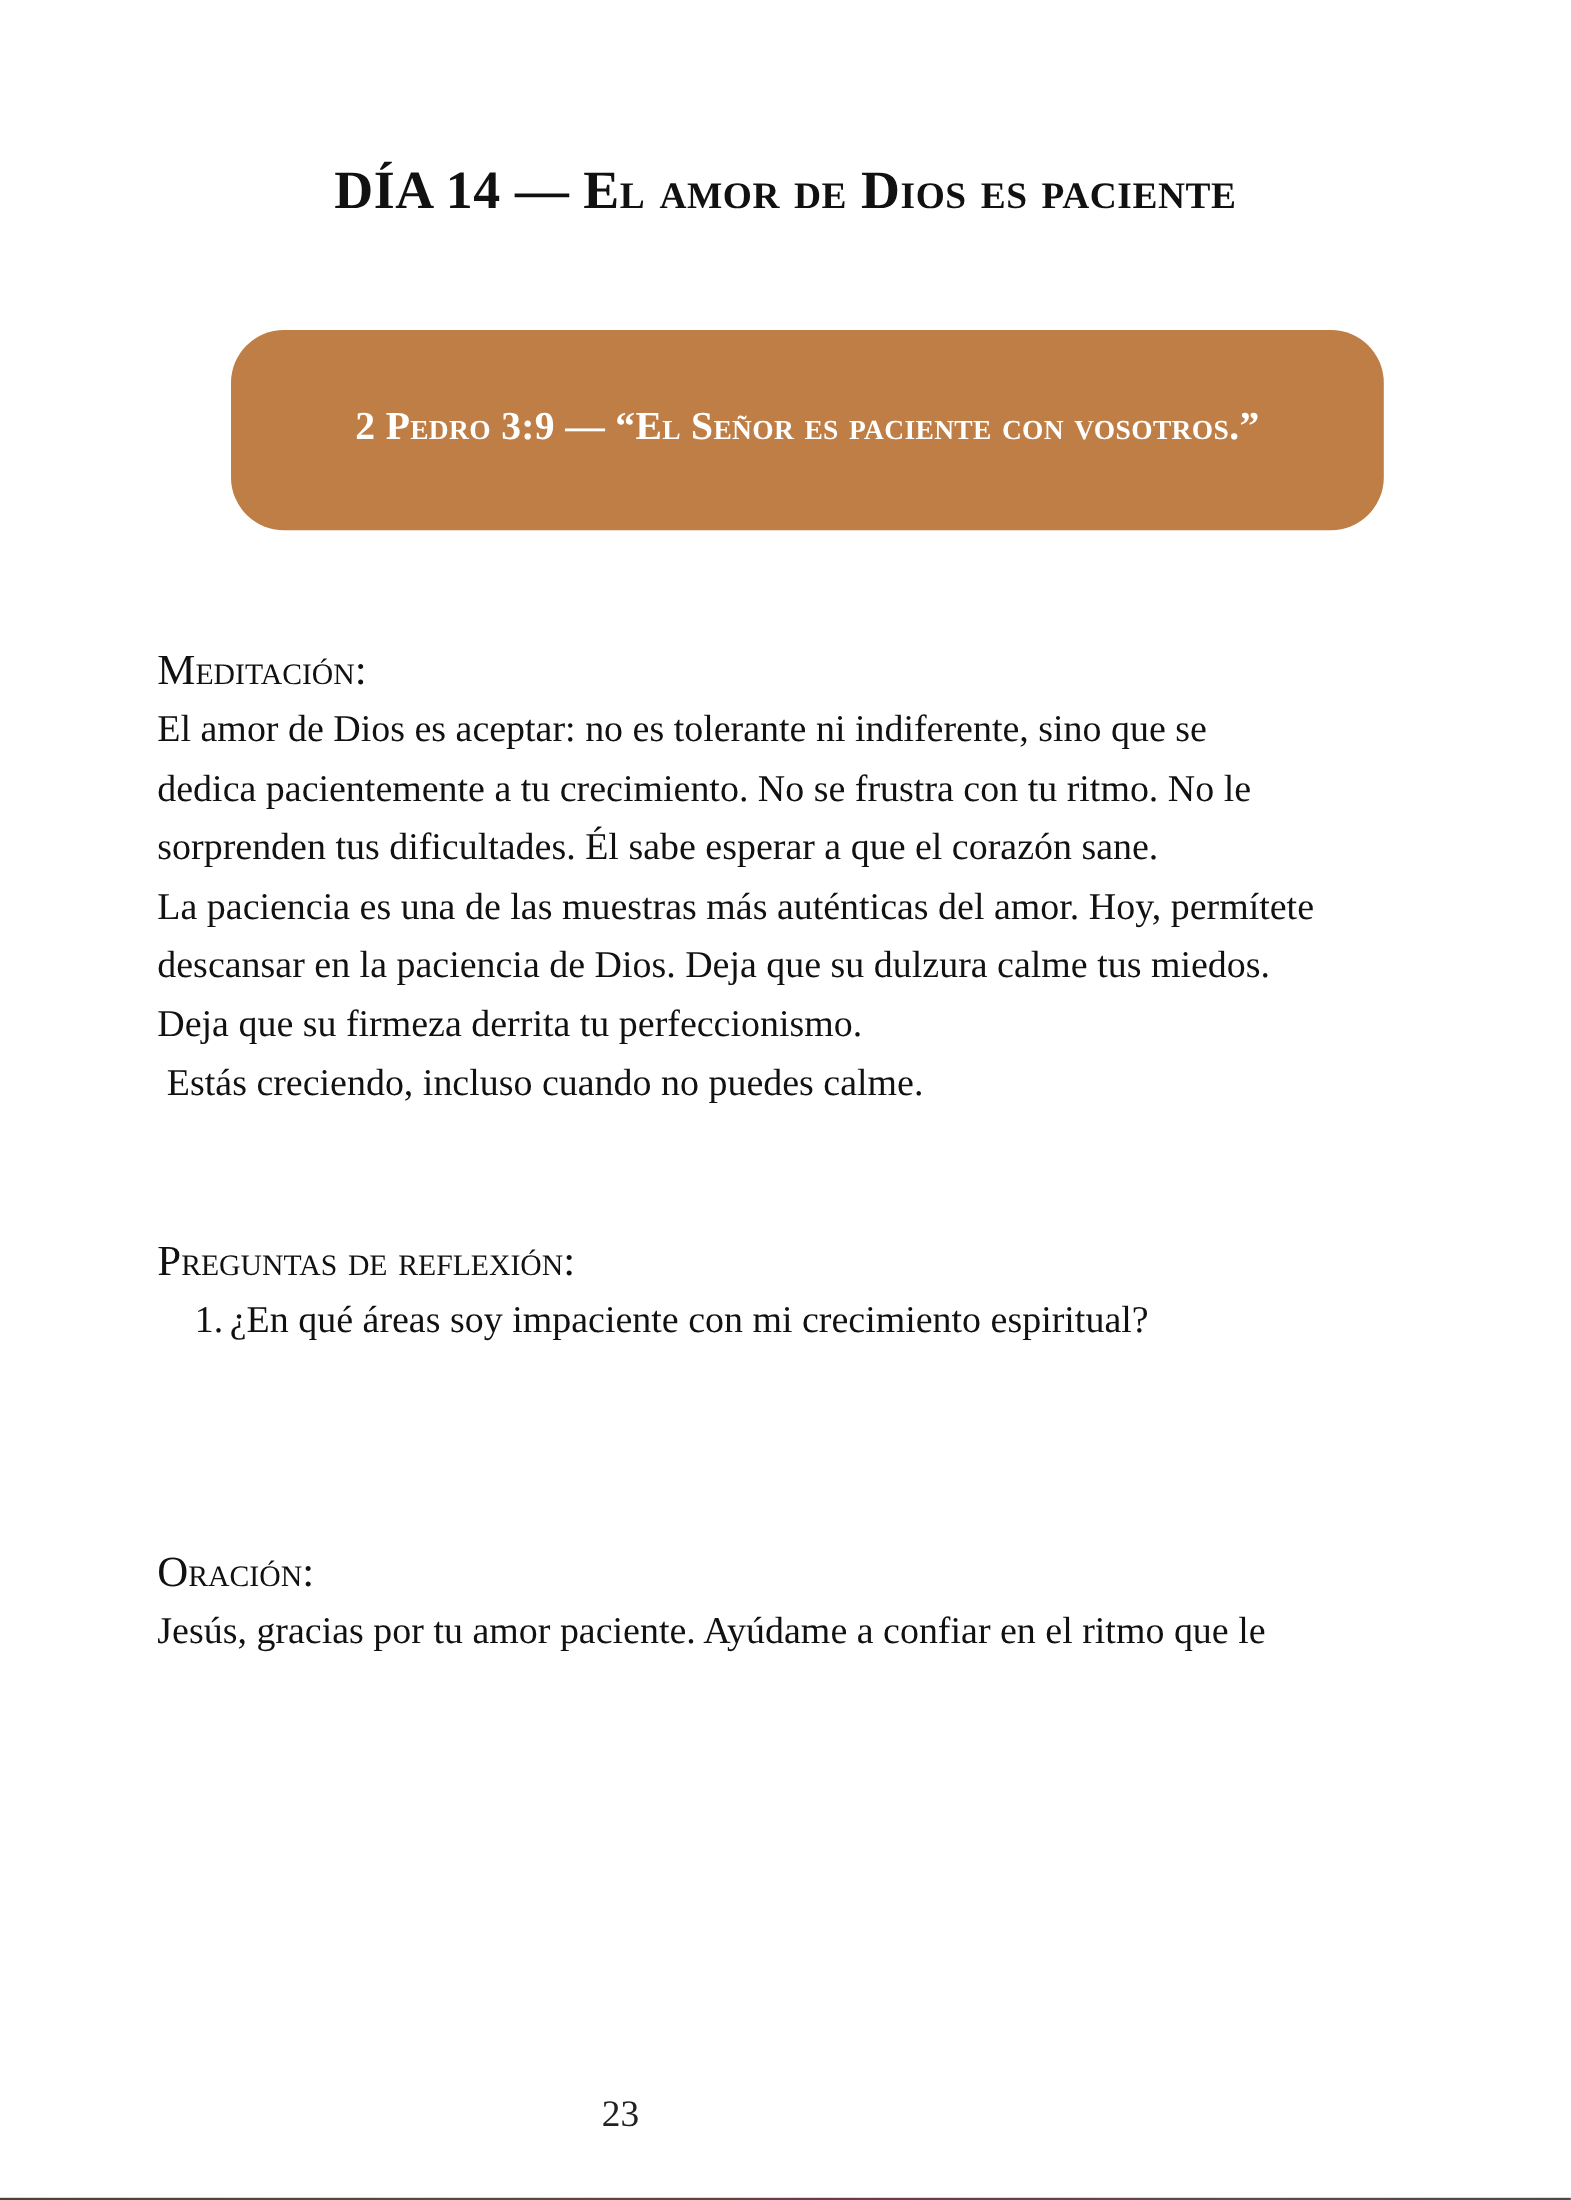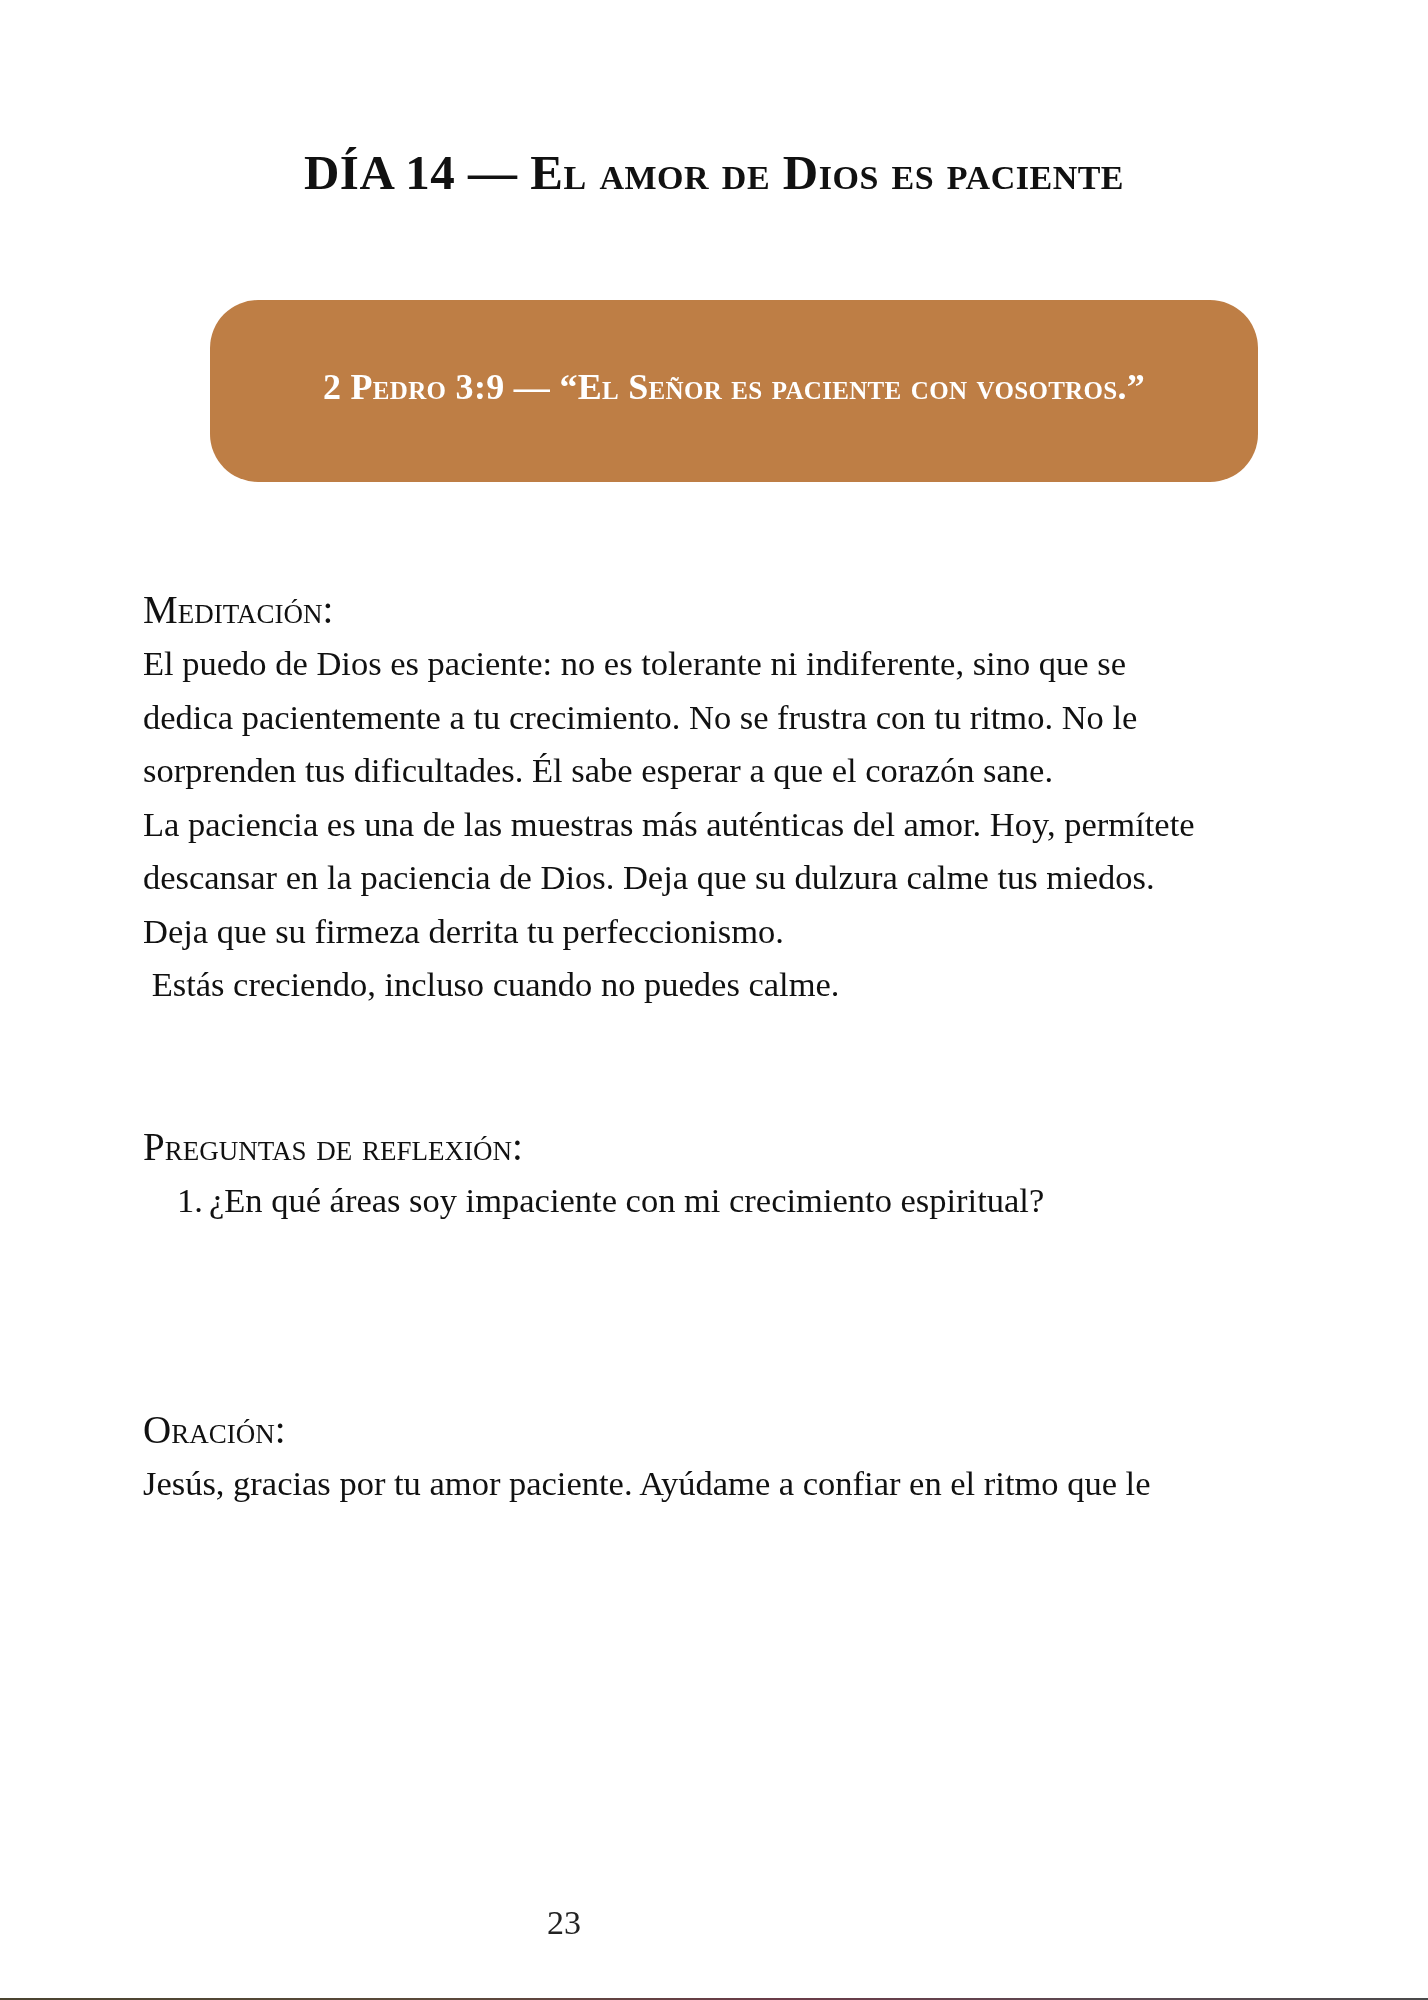--- a/index.html
+++ b/index.html
@@ -110,21 +110,21 @@
 <body>
 
 <h1 class="page-title">DÍA 14 — El amor de Dios es paciente</h1>
 
 <div class="verse-box">
   <div class="verse-text">2 Pedro 3:9 — “El Señor es paciente con vosotros.”</div>
 </div>
 
 <section class="section meditation">
   <h2 class="section-heading">Meditación:</h2>
-  <p class="body-line">El puedo de Dios es paciente: no es tolerante ni indiferente, sino que se</p>
+  <p class="body-line">El amor de Dios es aceptar: no es tolerante ni indiferente, sino que se</p>
   <p class="body-line">dedica pacientemente a tu crecimiento. No se frustra con tu ritmo. No le</p>
   <p class="body-line">sorprenden tus dificultades. Él sabe esperar a que el corazón sane.</p>
   <p class="body-line">La paciencia es una de las muestras más auténticas del amor. Hoy, permítete</p>
   <p class="body-line">descansar en la paciencia de Dios. Deja que su dulzura calme tus miedos.</p>
   <p class="body-line">Deja que su firmeza derrita tu perfeccionismo.</p>
   <p class="body-line" style="white-space: pre;"> Estás creciendo, incluso cuando no puedes calme.</p>
 </section>
 
 <section class="section reflection">
   <h2 class="section-heading">Preguntas de reflexión:</h2>

